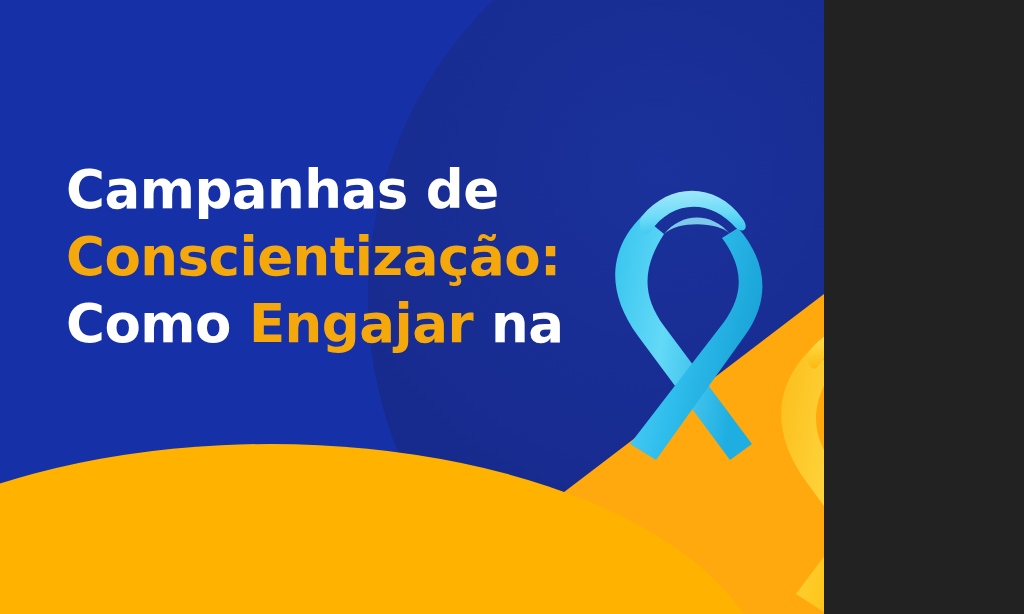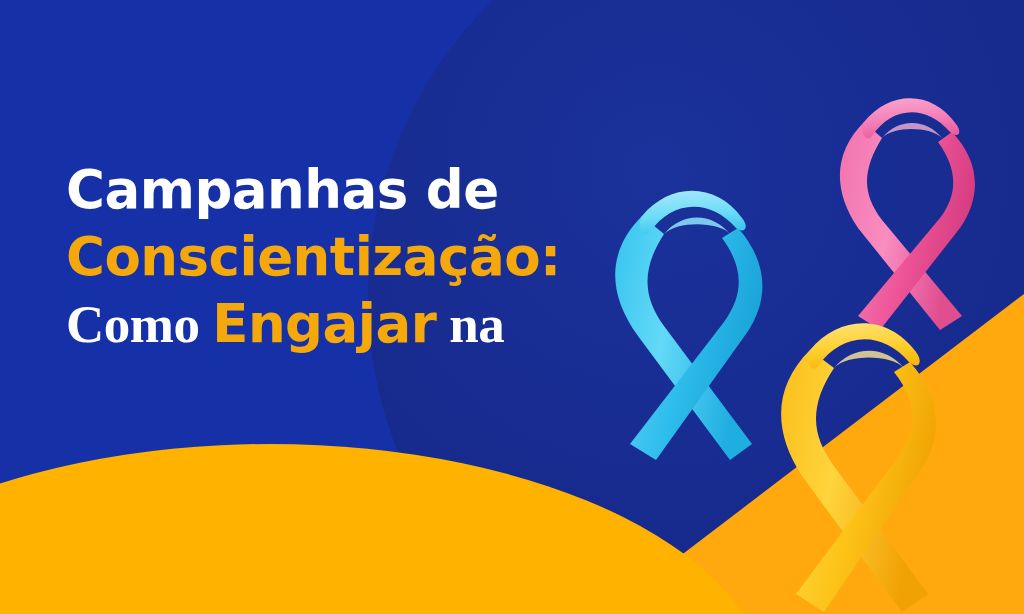--- a/index.html
+++ b/index.html
@@ -1,17 +1,17 @@
 <!DOCTYPE html>
 <html><head>
 <meta charset="utf-8">
 <style>
   html,body{margin:0;padding:0;background:#222;}
   #stage{
-    position:relative;width:1024px;height:614px;overflow:hidden;
+    position:relative;width:824px;height:614px;overflow:hidden;
     font-family:"DejaVu Sans","Liberation Sans",sans-serif;
     background:#4c1d95;
   }
   
   .bg-base{position:absolute;inset:0;background:#1630A8;}
   .dark-circle{
     position:absolute;
     left:368px;top:-118px;width:830px;height:830px;border-radius:50%;
     background:#16288A;
   }
@@ -30,21 +30,21 @@
   }
   
   .headline{
     position:absolute;left:66px;top:156px;width:470px;
     font-weight:700;font-size:53px;line-height:67px;letter-spacing:-0.5px;
     color:#FFFFFF;
   }
   .headline .ln{display:block;white-space:nowrap;}
   .ln.yellow,.w.yellow{color:#F5A80C;}
   .w{display:inline;}
-  .w.white{color:#FFFFFF;font-family:Liberation Serif, serif;}
+  .w.white{color:#FFFFFF;}
   
   .ribbon{position:absolute;}
   svg{display:block;overflow:visible;}
 </style>
 </head>
 <body>
 
 <div id="stage">
 
   <div class="bg-base"></div>

